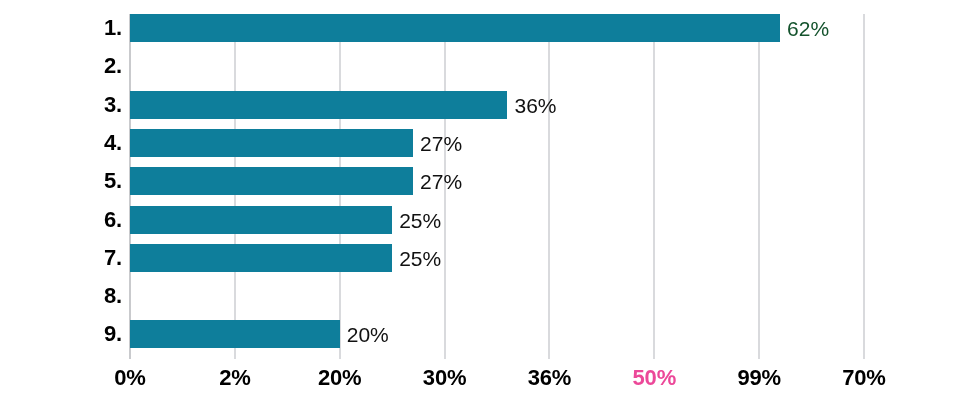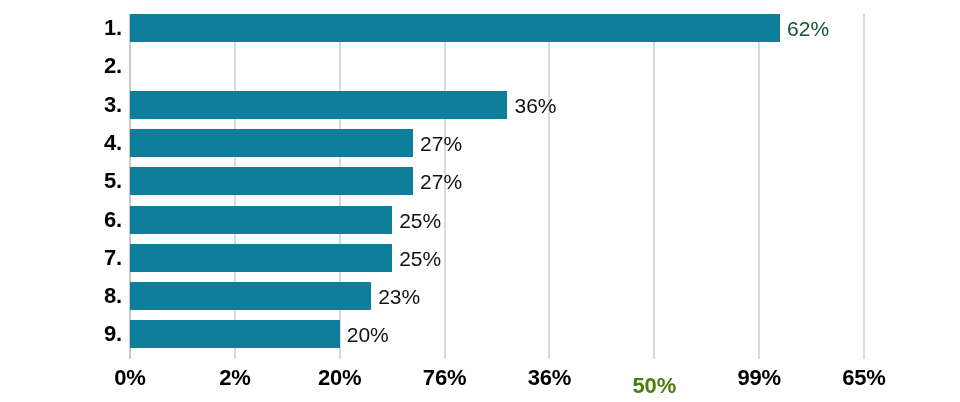--- a/index.html
+++ b/index.html
@@ -158,35 +158,31 @@
           <span class="bar-label" style="color: rgb(17, 17, 17);">27%</span>
         </div>
         <div class="row" style="top: 192px;">
           <div class="bar" style="width: 262.143px; background: rgb(14, 126, 155); height: 28px;"></div>
           <span class="bar-label" style="color: rgb(17, 17, 17);">25%</span>
         </div>
         <div class="row" style="top: 230px;">
           <div class="bar" style="width: 262.143px; background: rgb(14, 126, 155); height: 28px;"></div>
           <span class="bar-label" style="color: rgb(17, 17, 17);">25%</span>
         </div>
-        <div class="row" style="top: 268px;">
-          <div class="bar" style="width: 241.171px; background: rgb(14, 126, 155); height: 28px;"></div>
-          <span class="bar-label" style="color: rgb(17, 17, 17);">23%</span>
-        </div>
         <div class="row" style="top: 306px;">
           <div class="bar" style="width: 209.714px; background: rgb(14, 126, 155); height: 28px;"></div>
           <span class="bar-label" style="color: rgb(17, 17, 17);">20%</span>
         </div>
       </div>
   </div>
 
   <div class="x-ticks">
       <div class="x-tick" style="left: 0px; color: rgb(0, 0, 0);">0%</div>
       <div class="x-tick" style="left: 104.857px; color: rgb(0, 0, 0);">2%</div>
       <div class="x-tick" style="left: 209.714px; color: rgb(0, 0, 0);">20%</div>
-      <div class="x-tick" style="left: 314.571px; color: rgb(0, 0, 0);">76%</div>
+      <div class="x-tick" style="left: 314.571px; color: rgb(0, 0, 0);">30%</div>
       <div class="x-tick" style="left: 419.429px; color: rgb(0, 0, 0);">36%</div>
-      <div class="x-tick" style="left: 524.286px; color: #4d7c0f; margin-top: 8px;">50%</div>
+      <div class="x-tick" style="left: 524.286px; color: #ec4899;">50%</div>
       <div class="x-tick" style="left: 629.143px; color: rgb(0, 0, 0);">99%</div>
-      <div class="x-tick" style="left: 734px; color: rgb(0, 0, 0);">65%</div>
+      <div class="x-tick" style="left: 734px; color: rgb(0, 0, 0);">70%</div>
     </div>
 
 </div>
 
 </body></html>

